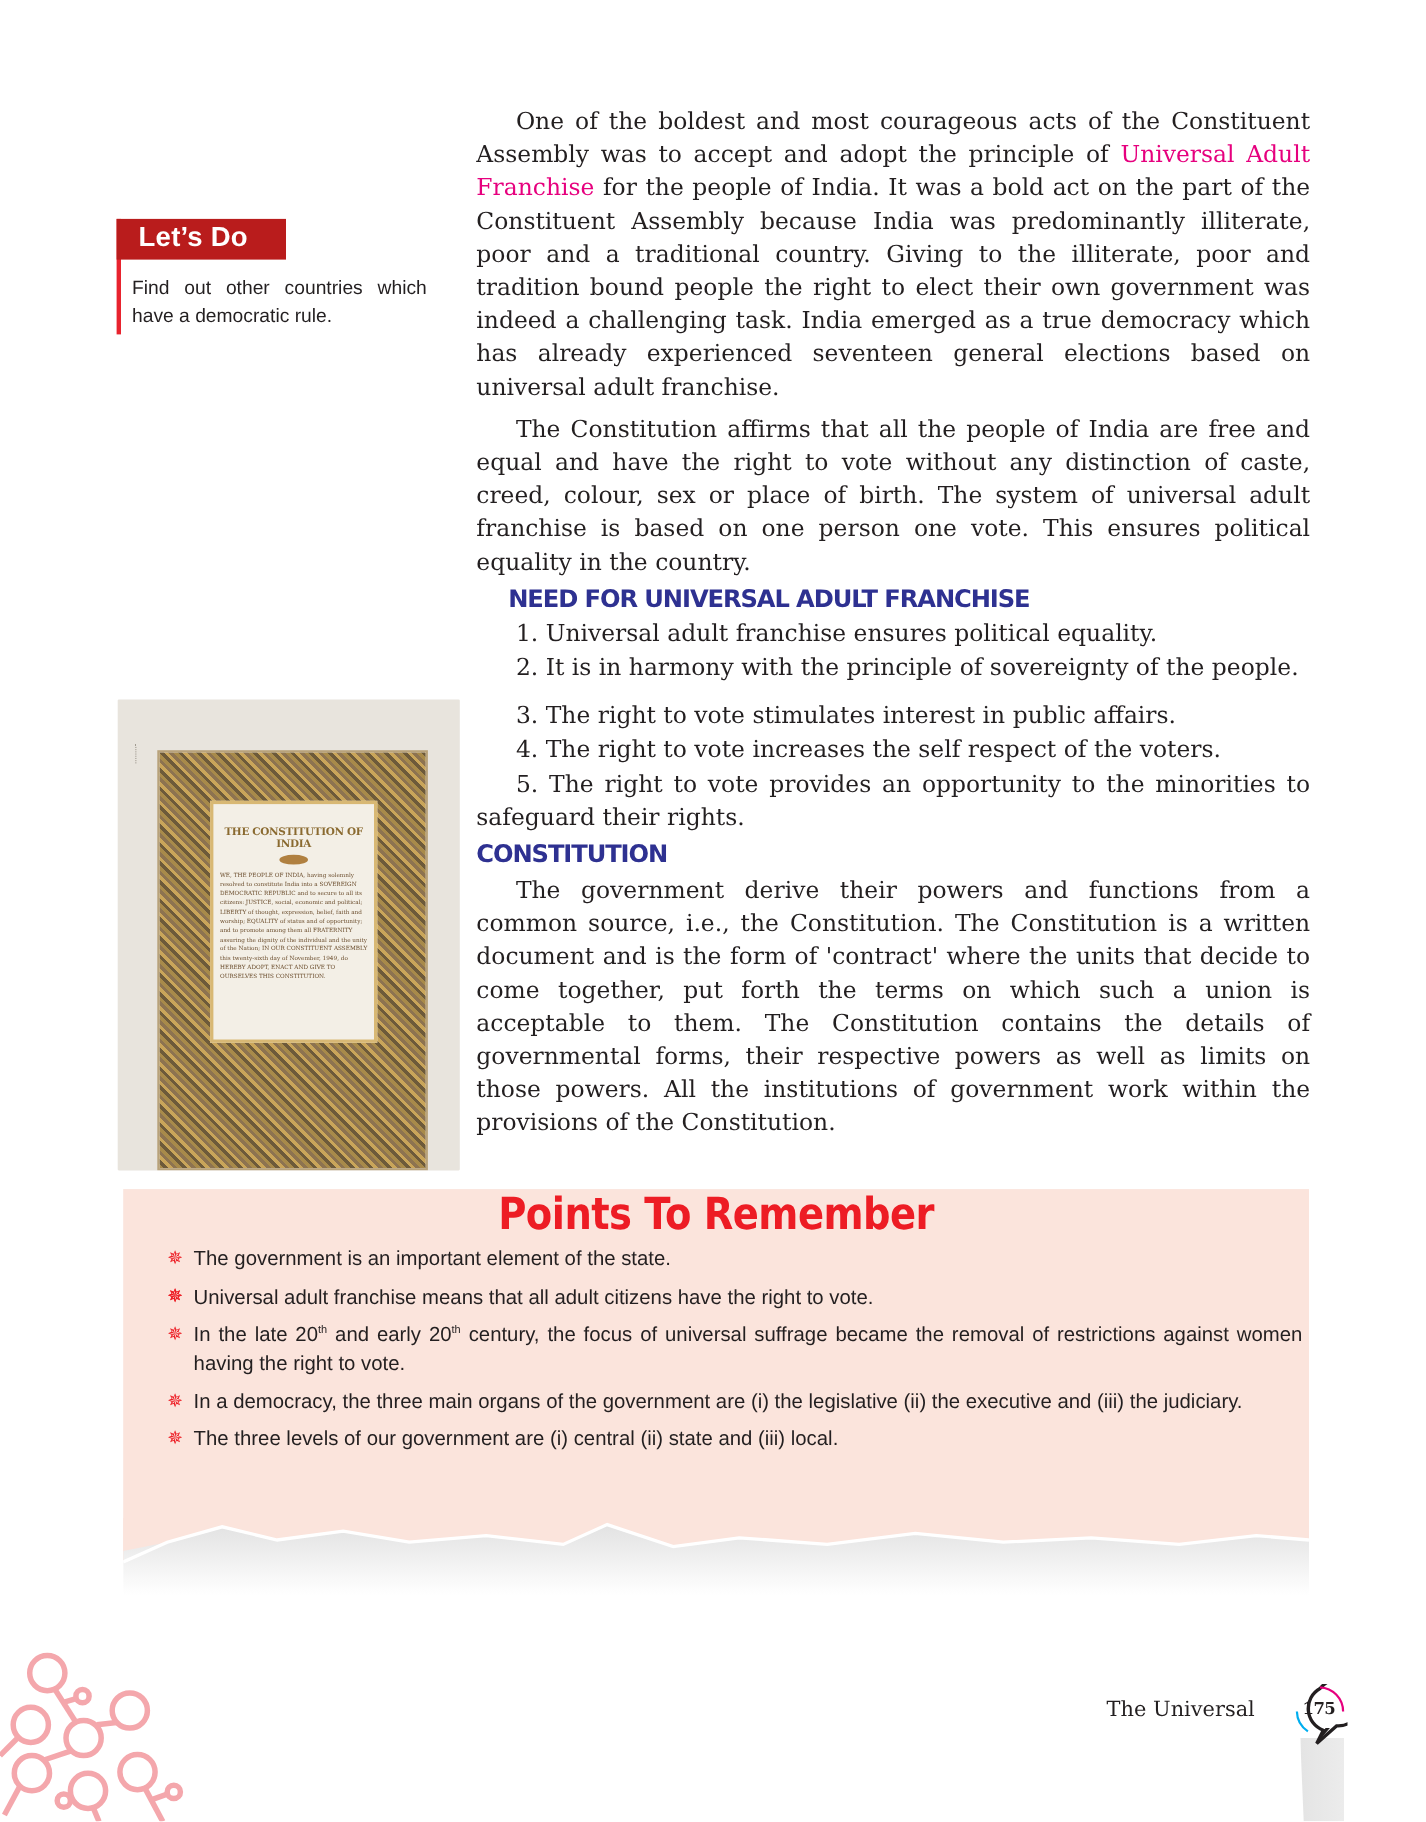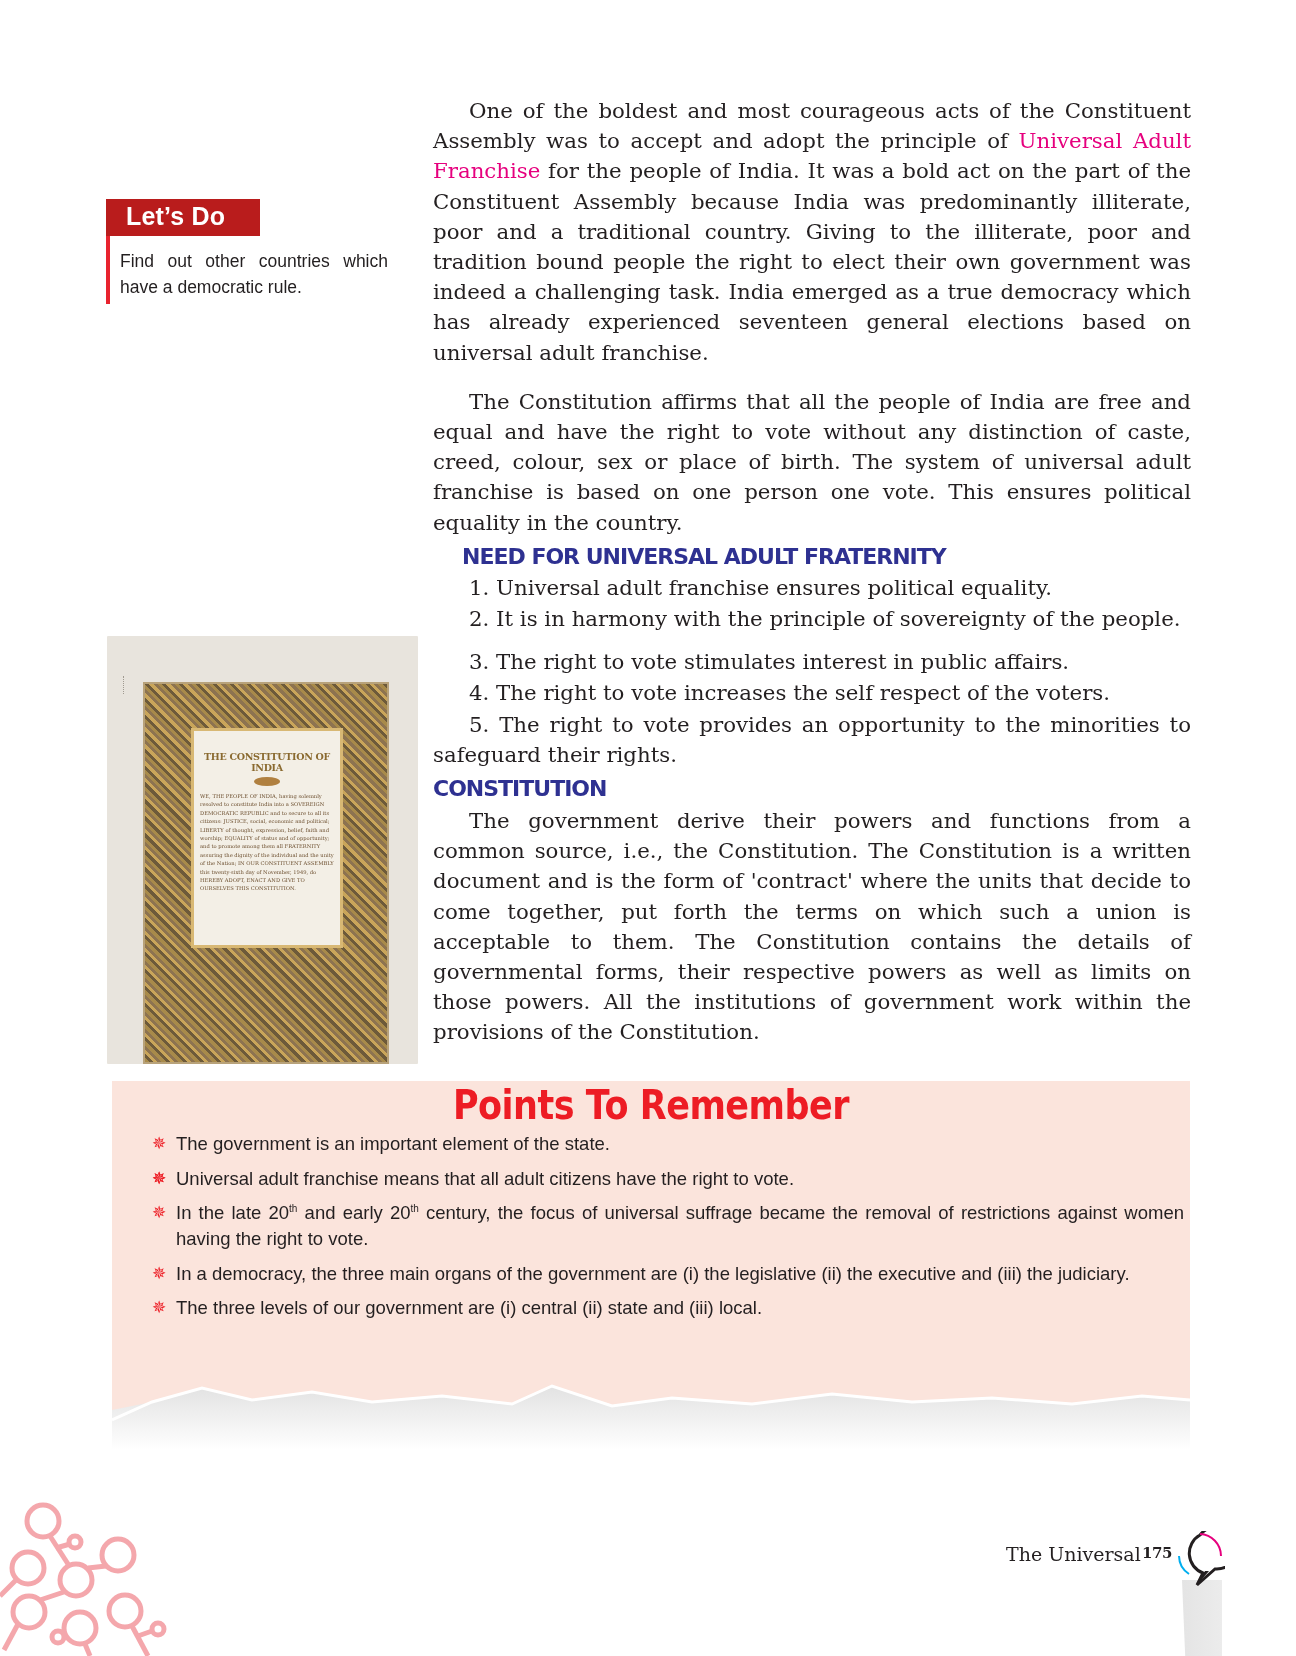--- a/index.html
+++ b/index.html
@@ -45,40 +45,40 @@
   .ptr-list { position: absolute; left: 20px; top: 50px; width: 1052px; font-family: "Liberation Sans", sans-serif;
     font-size: 18.5px; line-height: 26px; color: #231f20; }
   .ptr-item { position: relative; padding-left: 44px; margin-bottom: 8.5px; text-align: justify; }
   .ptr-item .star { position: absolute; left: 20px; top: 0; color: #ed1c24; font-size: 17px; line-height: 26px; }
   .ptr-item sup { font-size: 10px; line-height: 0; vertical-align: 7px; }
   .torn { position: absolute; left: 112px; top: 1380px; width: 1078px; height: 70px; }
 
   
   .footer-title { position: absolute; left: 1006px; top: 1543px; font-family: "DejaVu Serif", serif; font-size: 19px; color: #231f20; }
   .page-badge { position: absolute; left: 1175px; top: 1531px; width: 50px; height: 72px; }
-  .page-num { position: absolute; left: 1136px; top: 1544px; width: 42px; text-align: center; font-family: "DejaVu Serif", serif;
+  .page-num { position: absolute; left: 1178px; top: 1544px; width: 42px; text-align: center; font-family: "DejaVu Serif", serif;
     font-weight: bold; font-size: 15px; color: #231f20; letter-spacing: -0.5px; }
   .page-strip { position: absolute; left: 1182px; top: 1580px; width: 40px; height: 76px;
     background: linear-gradient(90deg, #e4e4e4, #ececec); clip-path: polygon(0 0, 100% 0, 100% 100%, 8% 100%); }
   .deco { position: absolute; left: 0; top: 1500px; width: 180px; height: 156px; }
 </style>
 </head>
 <body>
 
 <div class="letsdo">
   <div class="letsdo-title">Let’s Do</div>
   <div class="letsdo-text">Find out other countries which have a democratic rule.</div>
 </div>
 
 <div class="main">
   <p class="para">
     <span>One of the boldest and most courageous acts of the Constituent Assembly was to accept and adopt the principle of </span><span class="highlight">Universal Adult Franchise</span><span> for the people of India. It was a bold act on the part of the Constituent Assembly because India was predominantly illiterate, poor and a traditional country. Giving to the illiterate, poor and tradition bound people the right to elect their own government was indeed a challenging task. India emerged as a true democracy which has already experienced seventeen general elections based on universal adult franchise.</span>
   </p>
-  <p class="para" style="margin-top:19px">The Constitution affirms that all the people of India are free and equal and have the right to vote without any distinction of caste, creed, colour, sex or place of birth. The system of universal adult franchise is based on one person one vote. This ensures political equality in the country.</p>
-  <h2 class="heading indent" style="margin-top:2px">NEED FOR UNIVERSAL ADULT FRATERNITY</h2>
+  <p class="para" style="margin-top:8px">The Constitution affirms that all the people of India are free and equal and have the right to vote without any distinction of caste, creed, colour, sex or place of birth. The system of universal adult franchise is based on one person one vote. This ensures political equality in the country.</p>
+  <h2 class="heading indent" style="margin-top:2px">NEED FOR UNIVERSAL ADULT FRANCHISE</h2>
   <div style="margin-top:-1px">
     <p class="list-item">1.  Universal adult franchise ensures political equality.</p>
     <p class="list-item" style="margin-top:1px">2.  It is in harmony with the principle of sovereignty of the people.</p>
     <p class="list-item" style="margin-top:13px">3.  The right to vote stimulates interest in public affairs.</p>
     <p class="list-item" style="margin-top:1px">4.  The right to vote increases the self respect of the voters.</p>
     <p class="list-item" style="margin-top:1px">5. The right to vote provides an opportunity to the minorities to safeguard their rights.</p>
   </div>
   <h2 class="heading" style="margin-top:2px">CONSTITUTION</h2>
   <p class="para">The government derive their powers and functions from a common source, i.e., the Constitution. The Constitution is a written document and is the form of 'contract' where the units that decide to come together, put forth the terms on which such a union is acceptable to them. The Constitution contains the details of governmental forms, their respective powers as well as limits on those powers. All the institutions of government work within the provisions of the Constitution.</p>
 </div>

